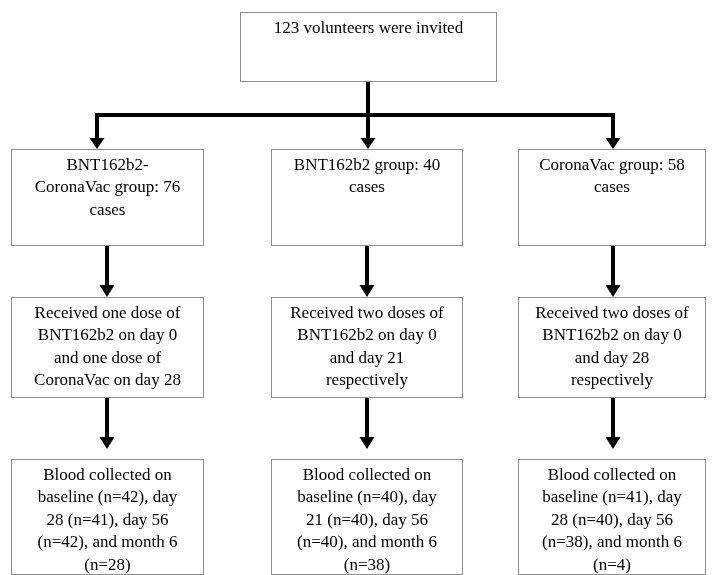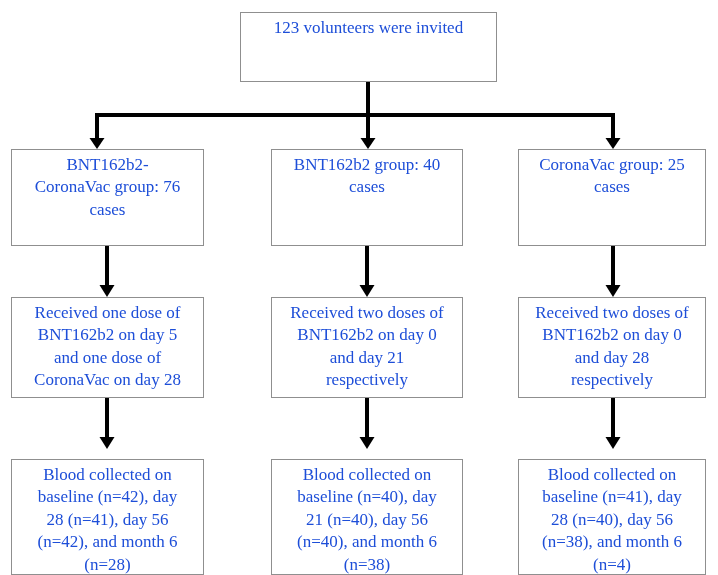--- a/index.html
+++ b/index.html
@@ -20,21 +20,21 @@
     left: 0;
     top: 0;
     width: 718px;
     height: 575px;
   }
   .box {
     position: absolute;
     box-sizing: border-box;
     border: 1px solid #8f8f8f;
     background: #ffffff;
-    color: #1d4ed8;
+    color: #000000;
     font-size: 17px;
     line-height: 1.32;
     text-align: center;
     padding: 4px 5px;
     white-space: pre-line;
   }
   .b-top { left: 240px; top: 12px;  width: 257px; height: 70px; }
   .c1 { left: 11px;  width: 193px; }
   .c2 { left: 271px; width: 192px; font-family: Liberation Serif, serif; }
   .c3 { left: 518px; width: 188px; }
@@ -77,25 +77,25 @@
     <polygon points="605.5,437 620.5,437 613,449"></polygon>
   </svg>
 
   <div class="box b-top">123 volunteers were invited</div>
 
   <div class="box c1 r1">BNT162b2-
 CoronaVac group: 76
 cases</div>
   <div class="box c2 r1">BNT162b2 group: 40
 cases</div>
-  <div class="box c3 r1">CoronaVac group: 25
+  <div class="box c3 r1">CoronaVac group: 58
 cases</div>
 
   <div class="box c1 r2">Received one dose of
-BNT162b2 on day 5
+BNT162b2 on day 0
 and one dose of
 CoronaVac on day 28</div>
   <div class="box c2 r2">Received two doses of
 BNT162b2 on day 0
 and day 21
 respectively</div>
   <div class="box c3 r2">Received two doses of
 BNT162b2 on day 0
 and day 28
 respectively</div>

